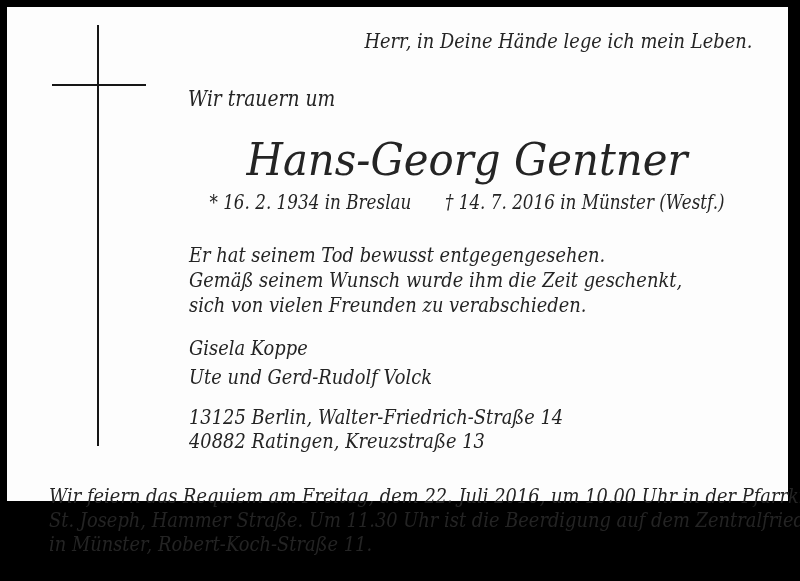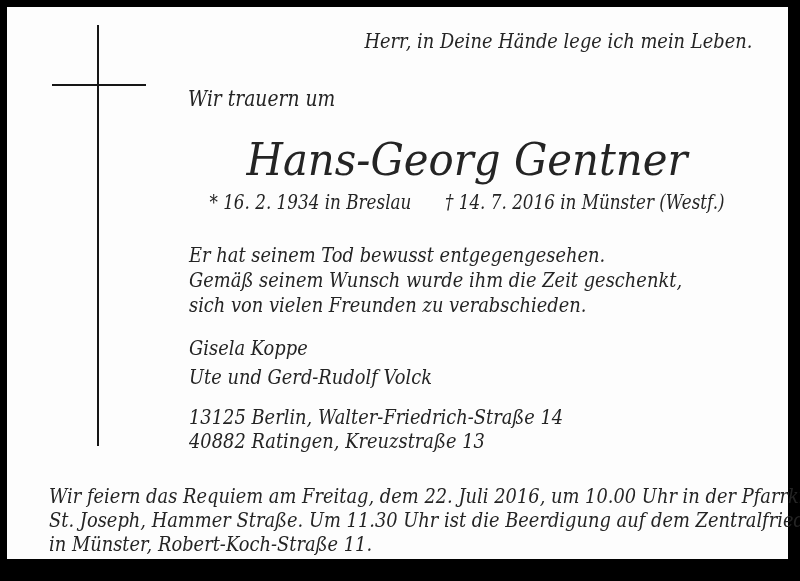--- a/index.html
+++ b/index.html
@@ -13,21 +13,21 @@
     font-style: italic;
     color: #242424;
     overflow: hidden;
   }
 
   .page {
     position: absolute;
     left: 7px;
     top: 7px;
     width: 781px;
-    height: 552px;
+    height: 494px;
     background: #fdfdfd;
   }
 
   
   .cross-v {
     position: absolute;
     left: 90px;
     top: 18px;
     width: 2px;
     height: 421px;

